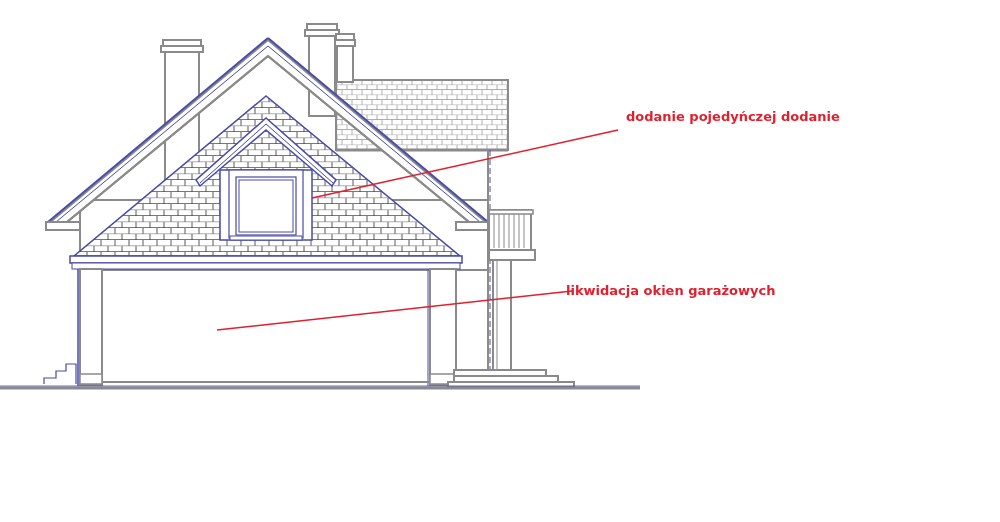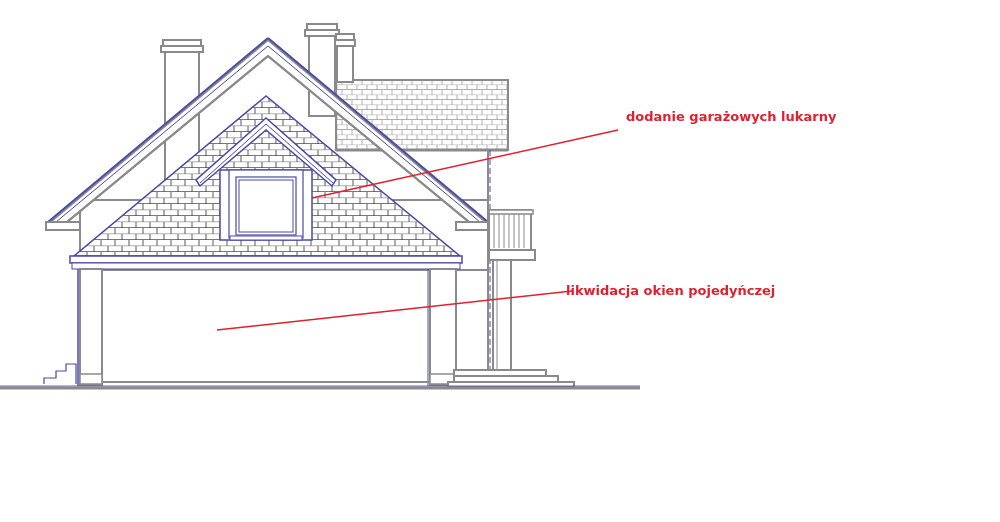--- a/index.html
+++ b/index.html
@@ -129,14 +129,14 @@
     <line x1="0" y1="388" x2="640" y2="388" stroke="#8a8a8a" stroke-width="3"></line>
     <line x1="0" y1="386" x2="640" y2="386" stroke="#4a4aa8" stroke-width="0.8"></line>
   </g>
 
   <g stroke="#e0202e" stroke-width="1.5">
     <line x1="312" y1="198" x2="618" y2="130"></line>
     <line x1="217" y1="330" x2="572" y2="291"></line>
   </g>
 </svg>
 
-<div id="annot-1" class="annot">dodanie garażowych lukarny</div>
-<div id="annot-2" class="annot">likwidacja okien pojedyńczej</div>
+<div id="annot-1" class="annot">dodanie pojedyńczej dodanie</div>
+<div id="annot-2" class="annot">likwidacja okien garażowych</div>
 
 </body></html>

